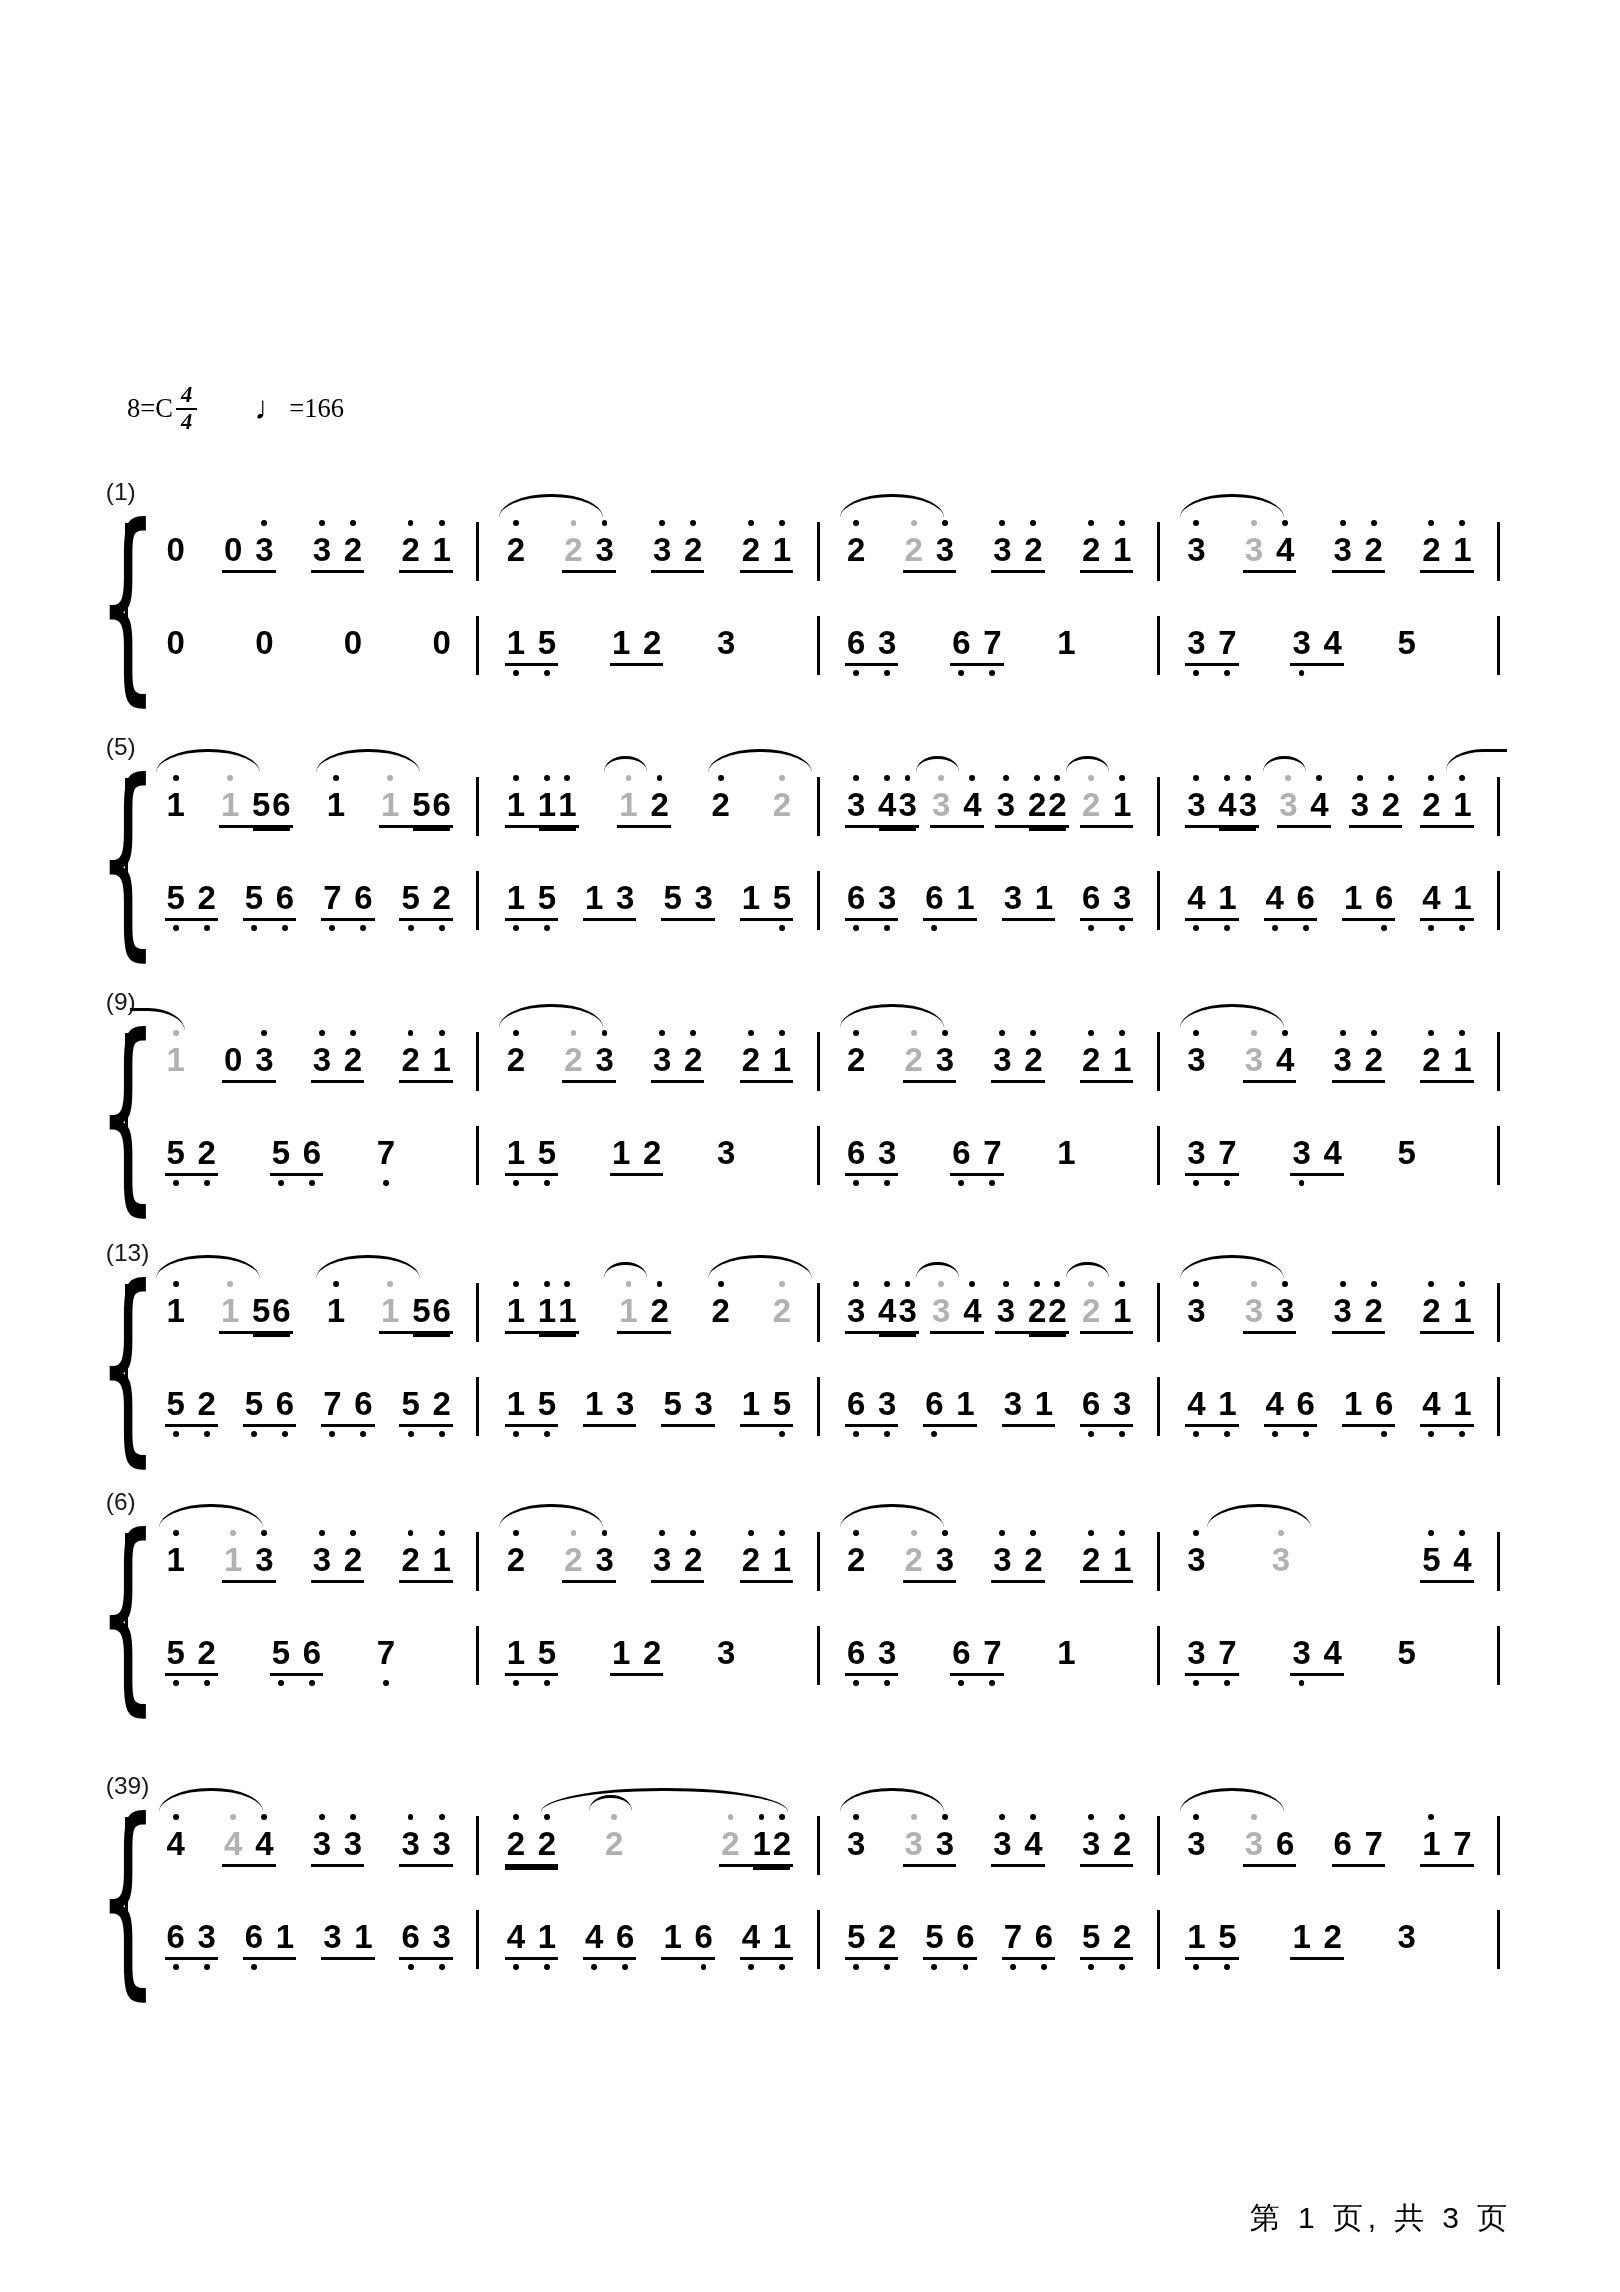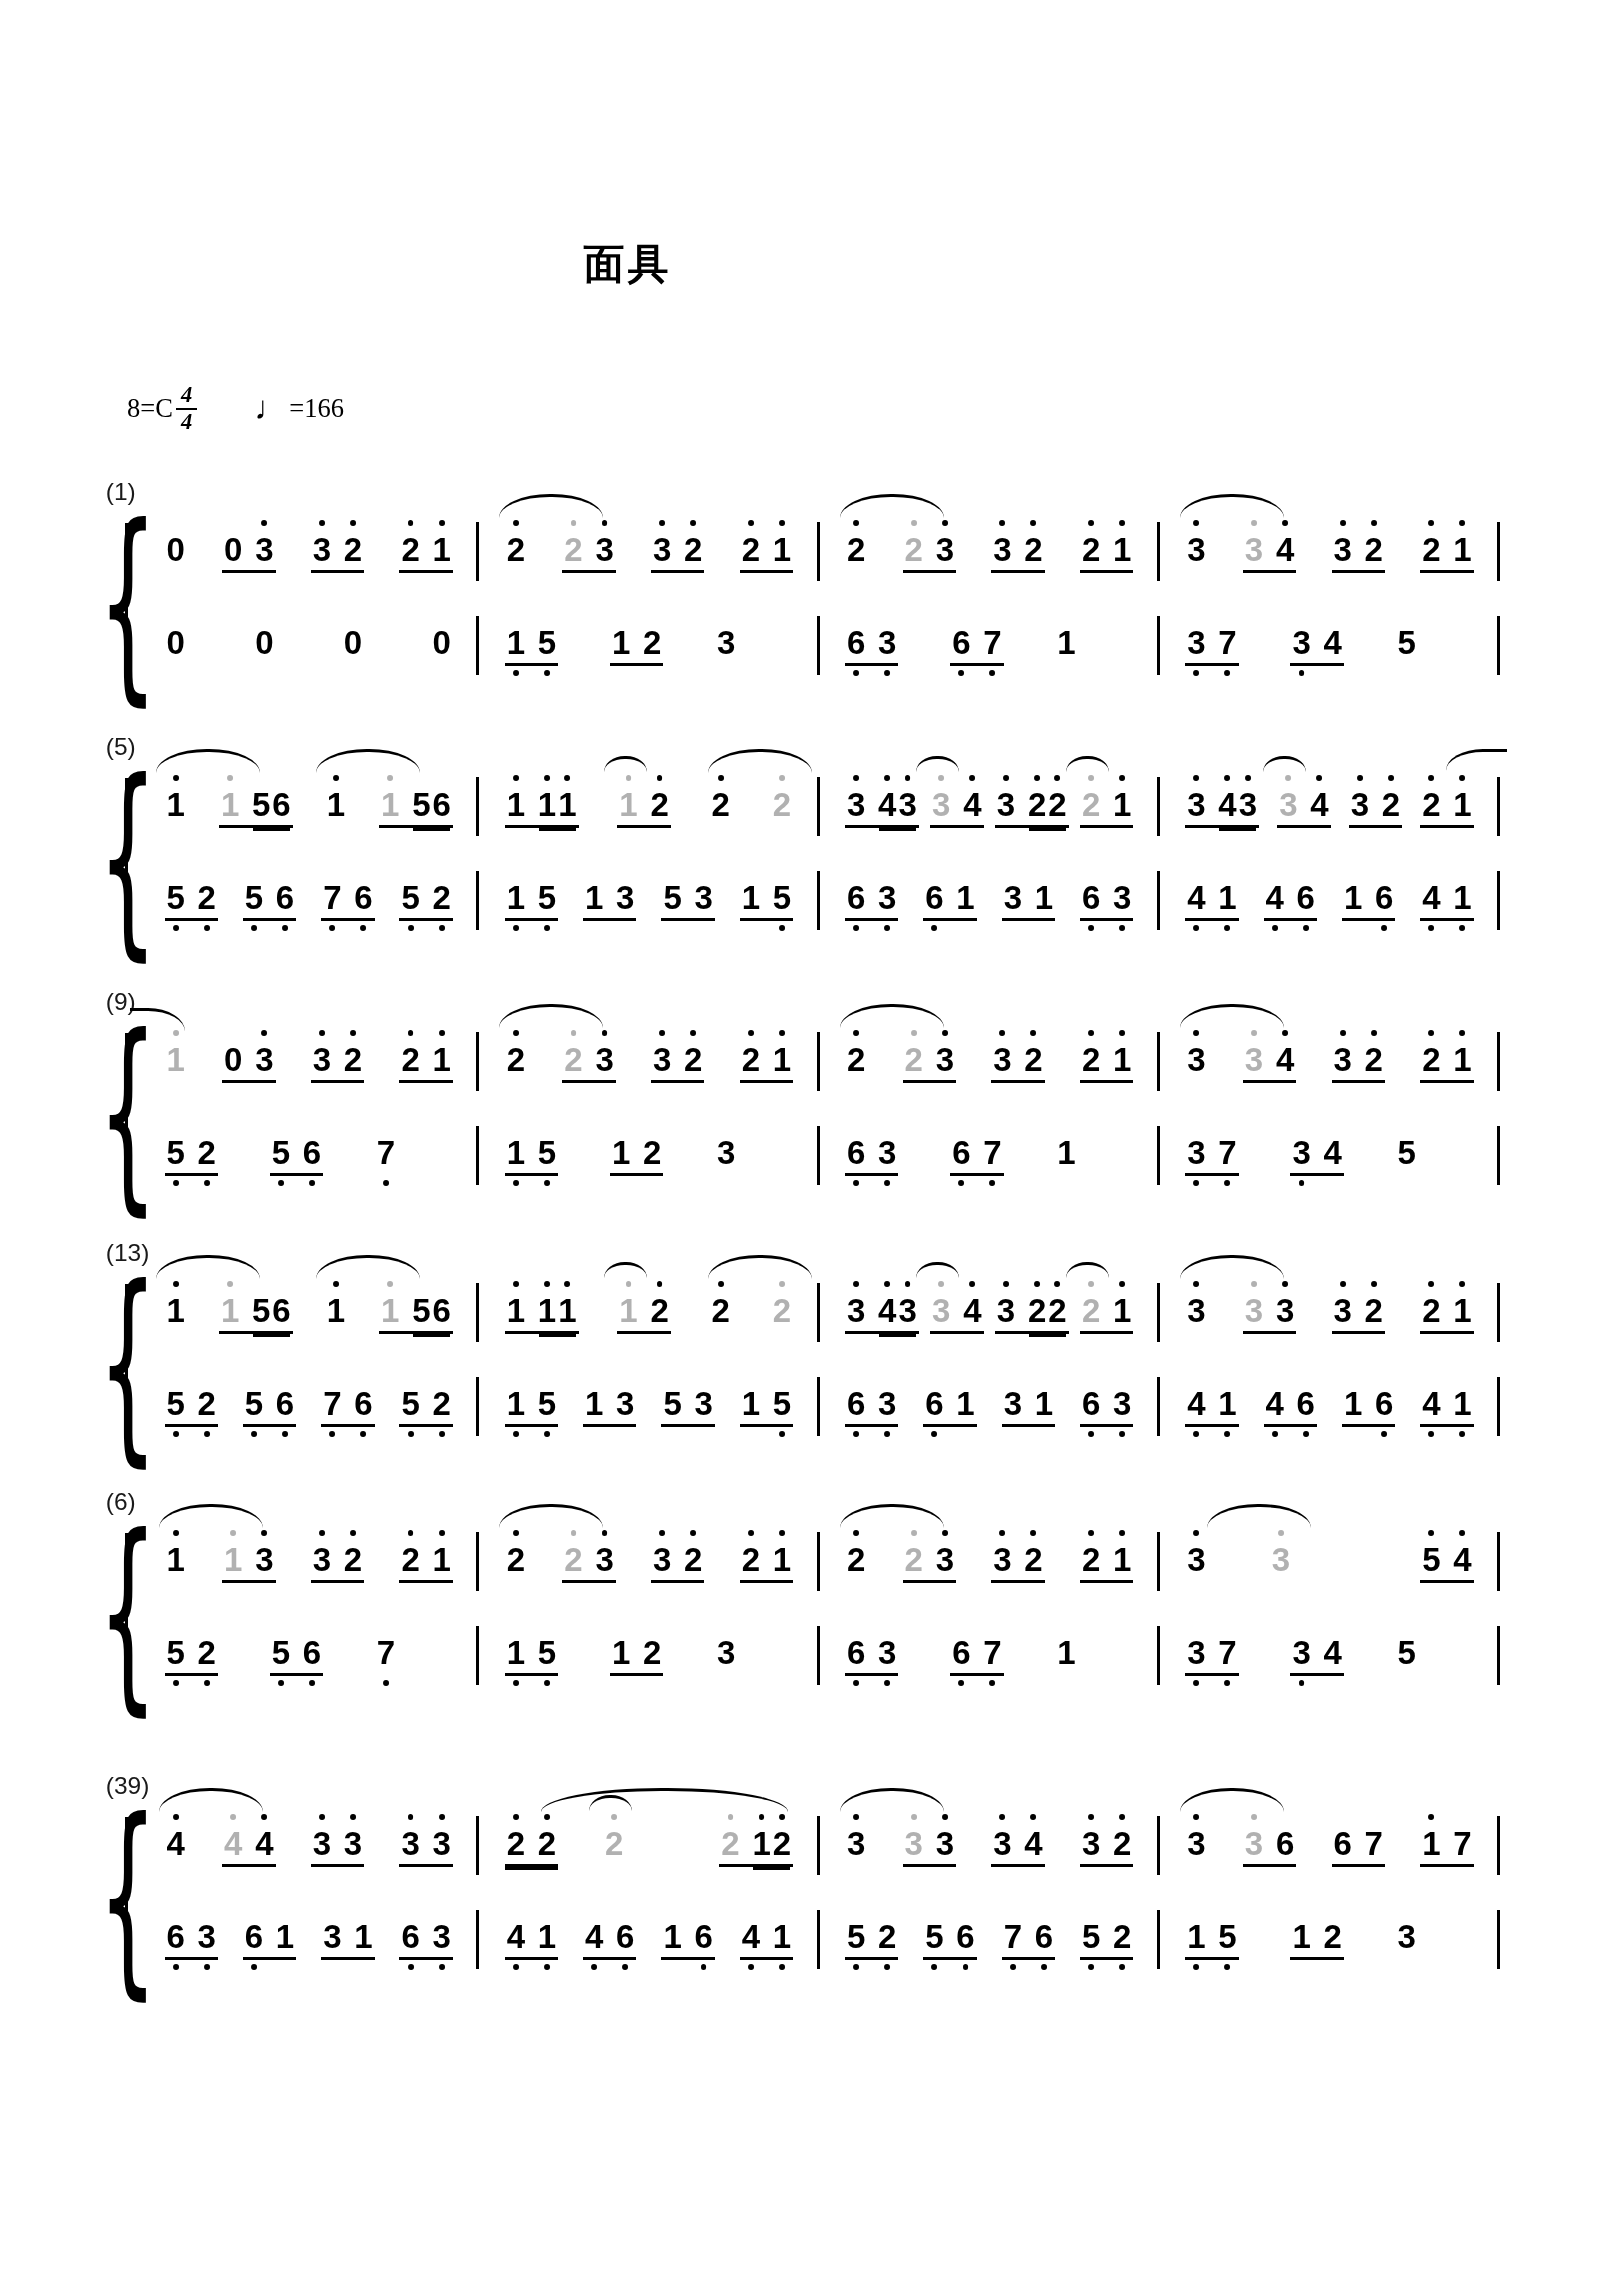--- a/index.html
+++ b/index.html
@@ -61,21 +61,20 @@
 
   
   .footer{position:absolute;top:2198px;left:0;right:108px;text-align:right;
           font-size:30px;letter-spacing:4.9px;color:#000;}
 </style>
 </head>
 <body>
 
 <div class="page">
 
-  <h1 class="title">面具</h1>
 
   <div class="keyline">
     <span>8=C</span>
     <span class="frac">
         <i>4</i>
         <b class="fbar"></b>
         <i>4</i>
       </span>
     <span class="tempo">
         <span class="tnote">♩</span>
@@ -1452,14 +1451,15 @@
                   <span class="note"><span class="dash"></span></span>
                 </div>
               </div>
             </div>
             <div class="bl"></div>
           </div>
         </div>
       </section>
     </div>
 
+  <div class="footer">第 1 页, 共 3 页</div>
 </div>
 
 
 </body></html>

